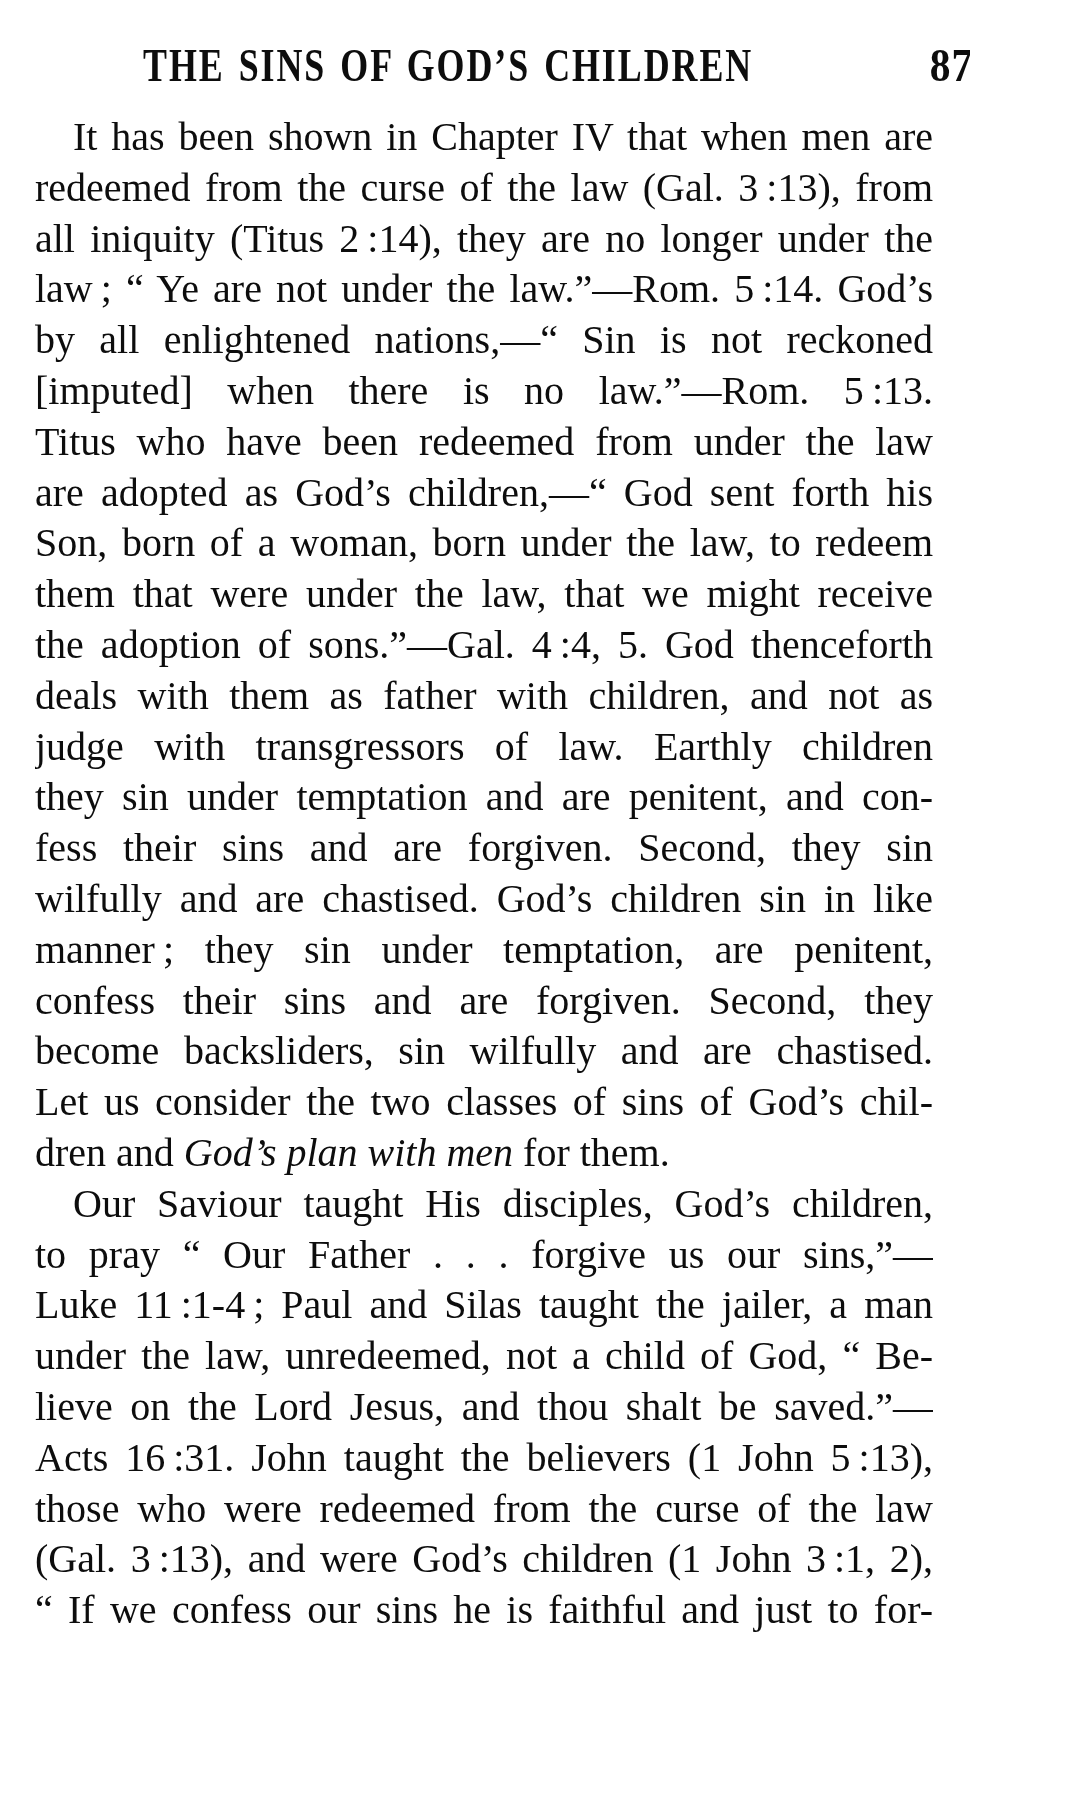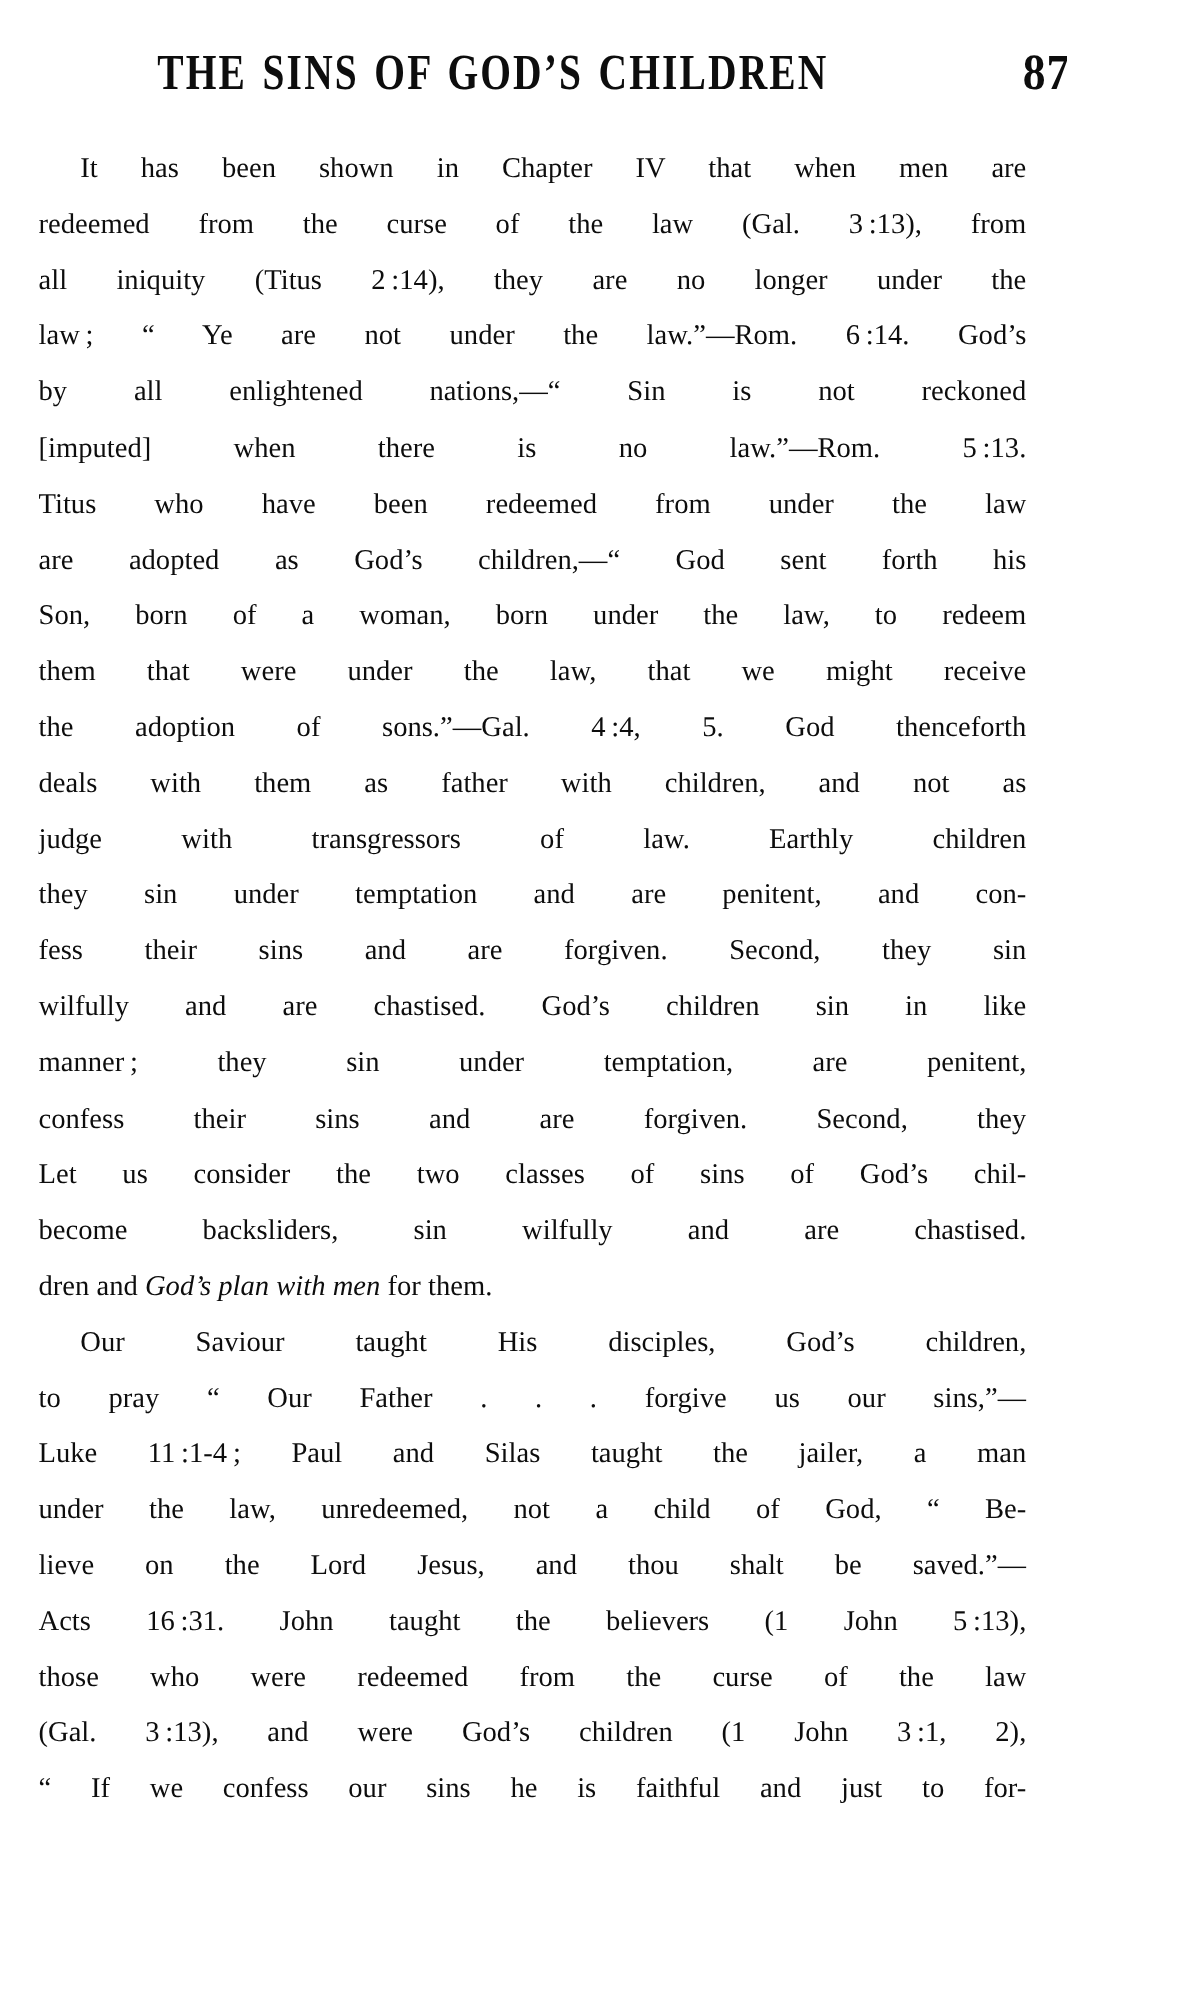--- a/index.html
+++ b/index.html
@@ -33,22 +33,22 @@
     letter-spacing: 2.5px;
     word-spacing: 4px;
   }
   .page-number {
     display: inline-block;
     transform: scaleX(0.9);
     transform-origin: 100% 50%;
     letter-spacing: 1px;
   }
   .body-text {
-    margin: 36px 37px 0 35px;
-    font-size: 26px;
+    margin: 20px 37px 0 35px;
+    font-size: 40px;
   }
   .tline {
     height: 50.8px;
     line-height: 50.8px;
     text-align: justify;
     text-align-last: justify;
     -moz-text-align-last: justify;
     overflow: hidden;
   }
   .tline.indent {
@@ -72,37 +72,37 @@
     <span class="title-text">THE SINS OF GOD’S CHILDREN</span>
     <span class="page-number">87</span>
   </div>
 
   <div class="body-text">
 
     <div>
       <div class="tline indent">It has been shown in Chapter IV that when men are</div>
       <div class="tline">redeemed from the curse of the law (Gal. 3 :13), from</div>
       <div class="tline">all iniquity (Titus 2 :14), they are no longer under the</div>
-      <div class="tline">law ; “ Ye are not under the law.”—Rom. 6 :14.  God’s</div>
+      <div class="tline">law ; “ Ye are not under the law.”—Rom. 5 :14.  God’s</div>
       <div class="tline">by all enlightened nations,—“ Sin is not reckoned</div>
       <div class="tline">[imputed] when there is no law.”—Rom. 5 :13.</div>
       <div class="tline">Titus who have been redeemed from under the law</div>
       <div class="tline">are adopted as God’s children,—“ God sent forth his</div>
       <div class="tline">Son, born of a woman, born under the law, to redeem</div>
       <div class="tline">them that were under the law, that we might receive</div>
       <div class="tline">the adoption of sons.”—Gal. 4 :4, 5.  God thenceforth</div>
       <div class="tline">deals with them as father with children, and not as</div>
       <div class="tline">judge with transgressors of law.  Earthly children</div>
       <div class="tline">they sin under temptation and are penitent, and con-</div>
       <div class="tline">fess their sins and are forgiven.  Second, they sin</div>
       <div class="tline">wilfully and are chastised.  God’s children sin in like</div>
       <div class="tline">manner ; they sin under temptation, are penitent,</div>
       <div class="tline">confess their sins and are forgiven.  Second, they</div>
+      <div class="tline">become backsliders, sin wilfully and are chastised.</div>
       <div class="tline">Let us consider the two classes of sins of God’s chil-</div>
-      <div class="tline">become backsliders, sin wilfully and are chastised.</div>
       <div class="tline plain">
         <span>dren and </span><span class="italic">God’s plan with men</span><span> for them.</span>
       </div>
     </div>
 
     <div>
       <div class="tline indent">Our Saviour taught His disciples, God’s children,</div>
       <div class="tline">to pray “ Our Father . . . forgive us our sins,”—</div>
       <div class="tline">Luke 11 :1-4 ; Paul and Silas taught the jailer, a man</div>
       <div class="tline">under the law, unredeemed, not a child of God, “ Be-</div>

